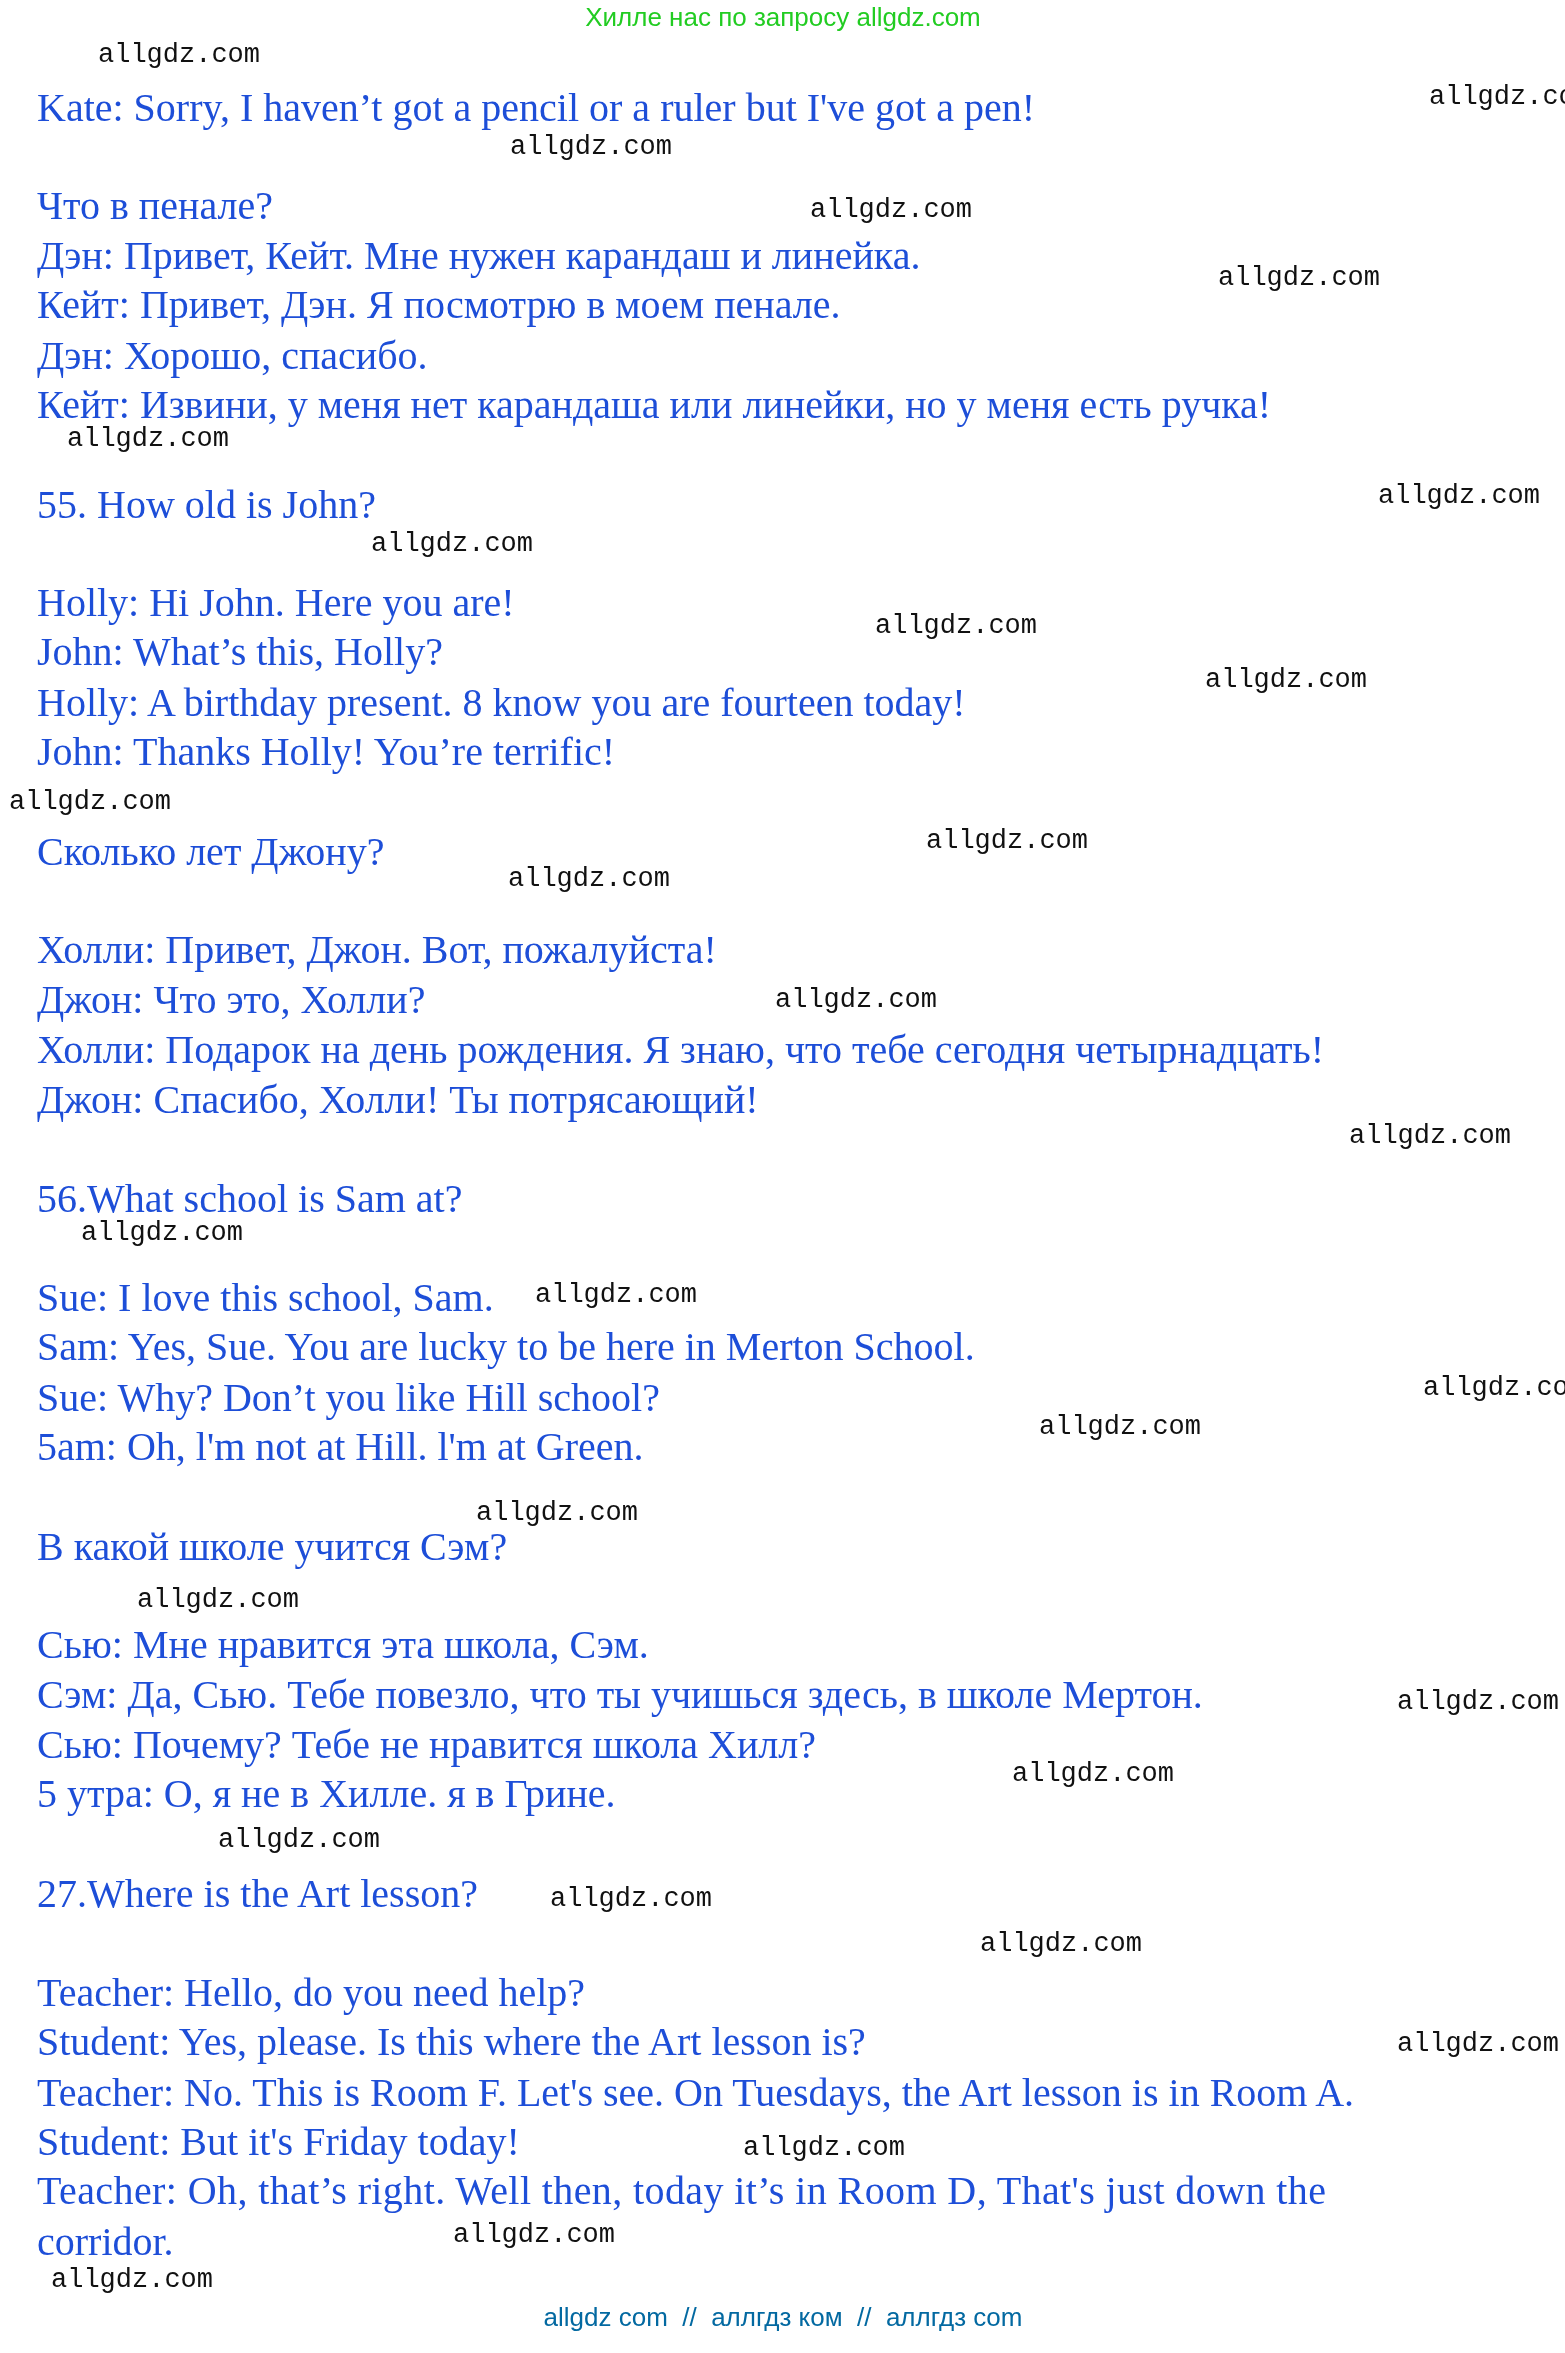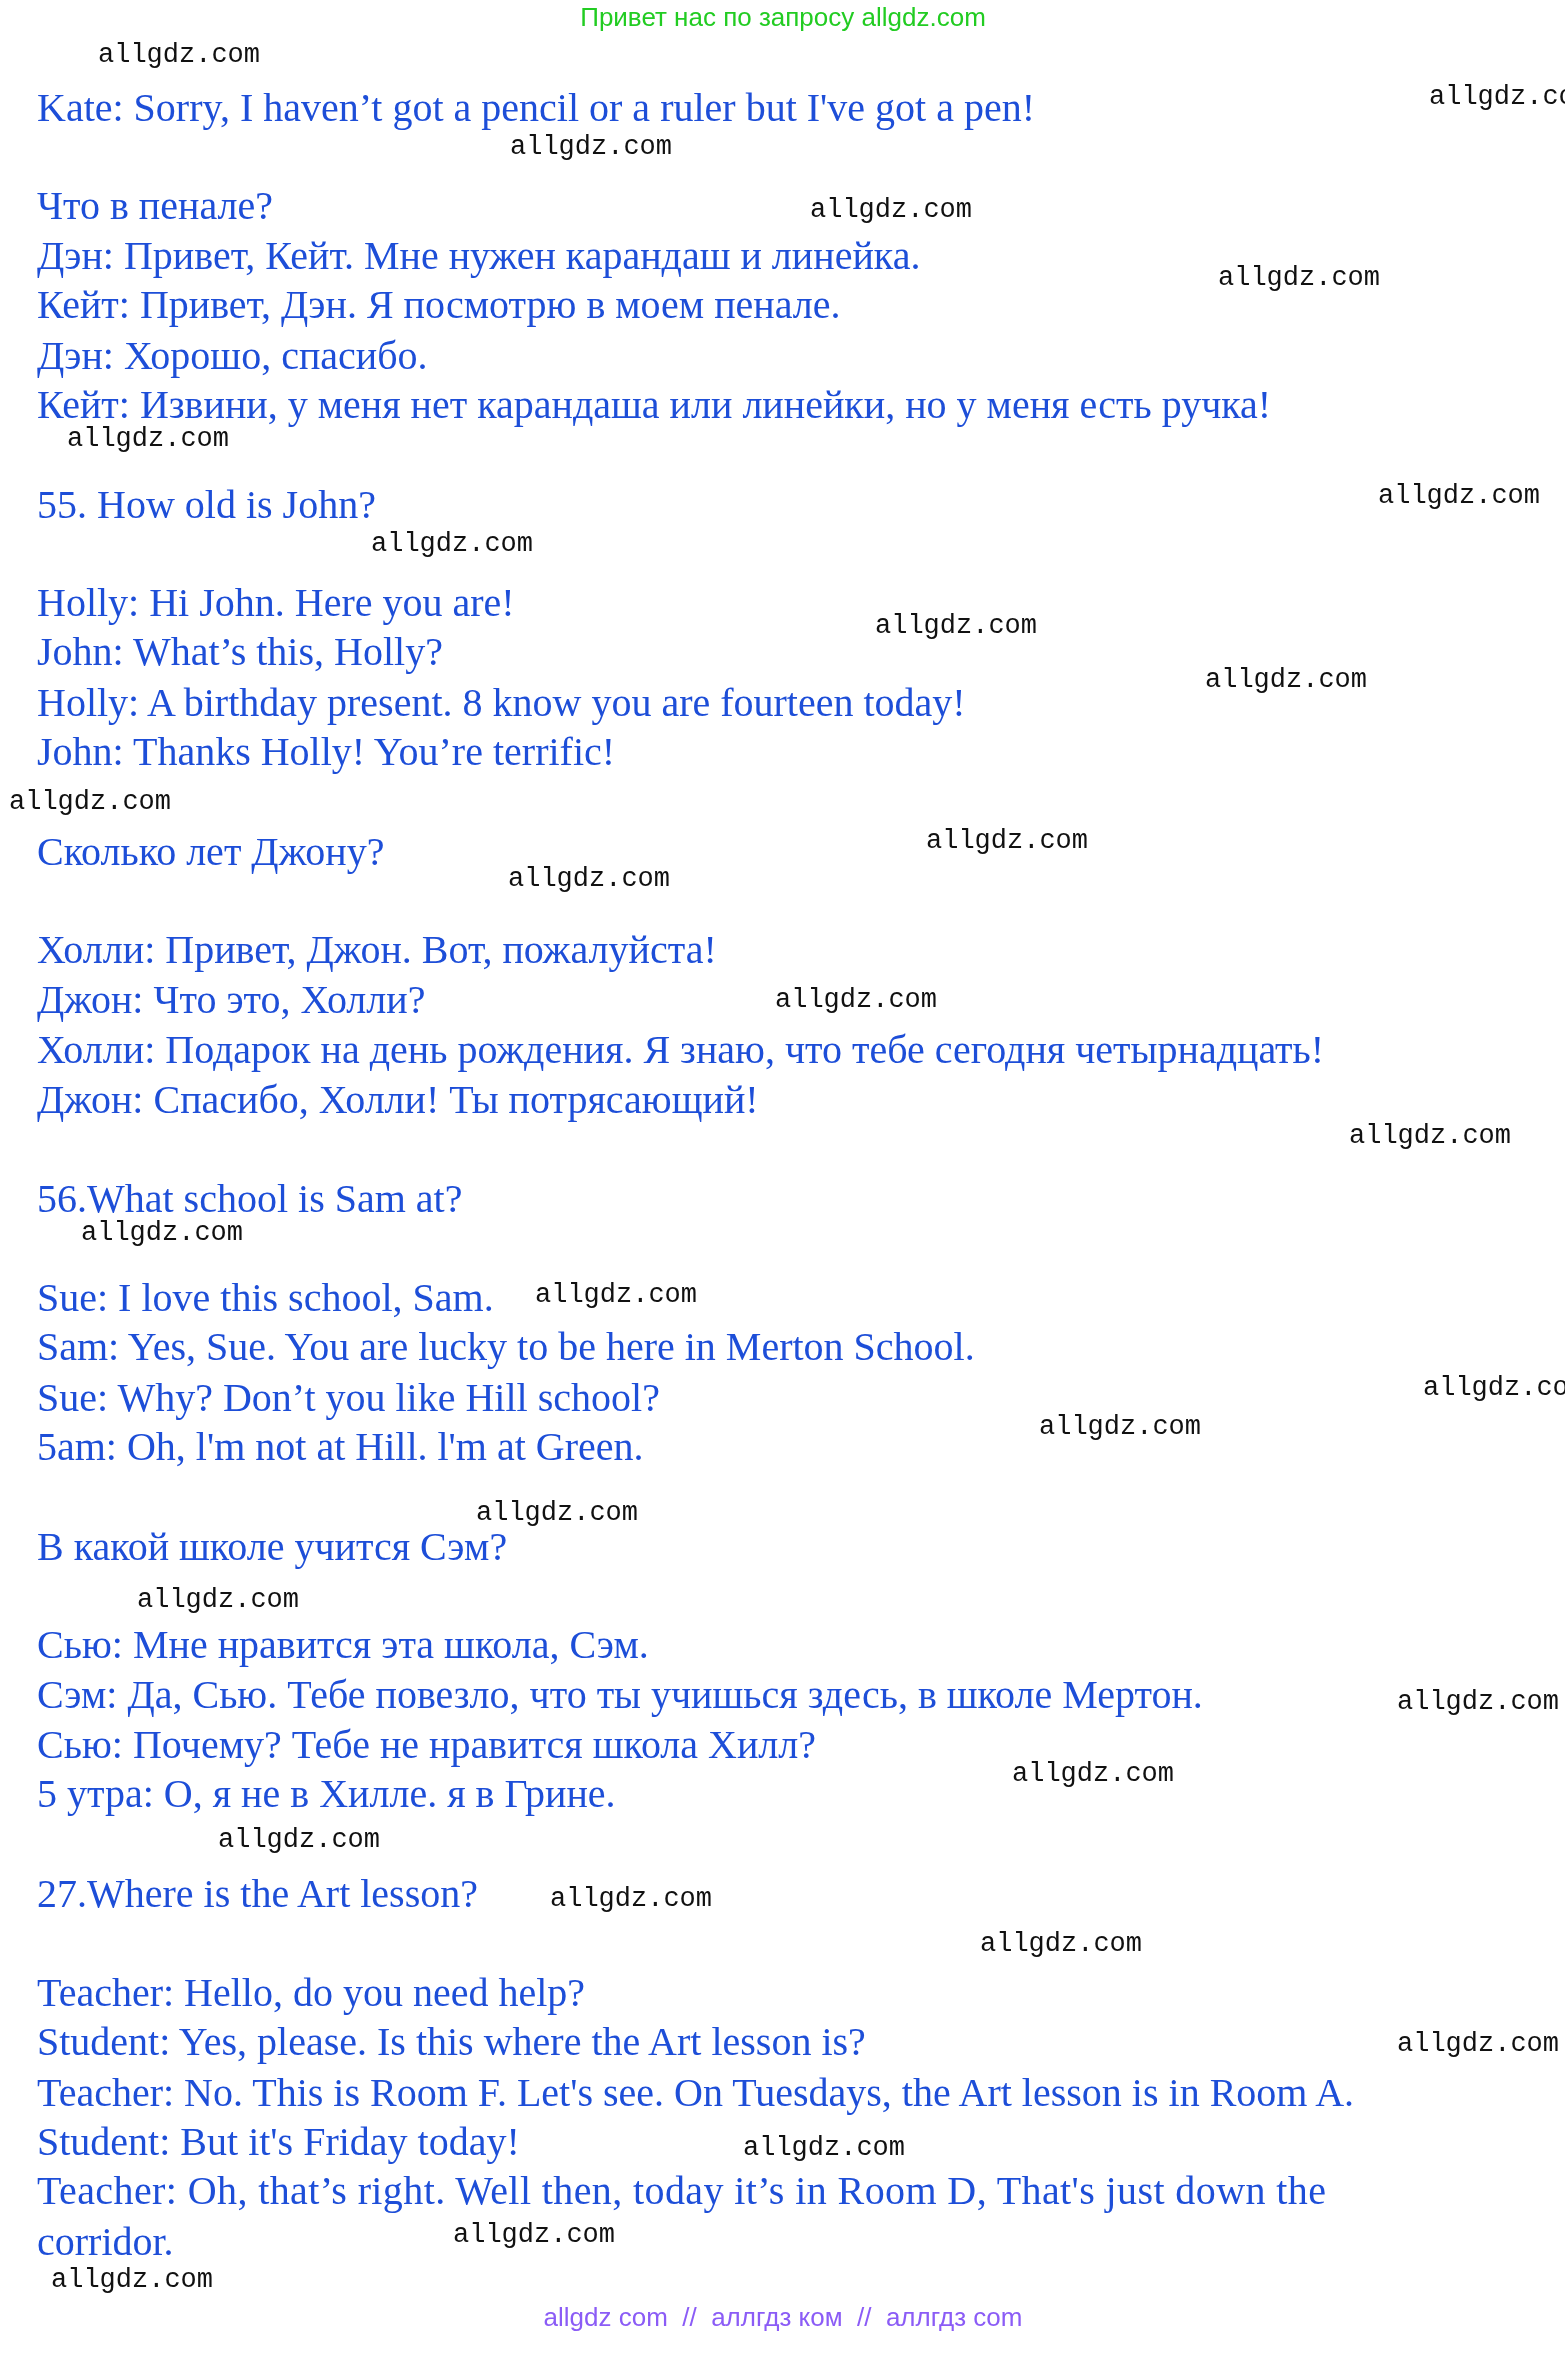--- a/index.html
+++ b/index.html
@@ -3,38 +3,38 @@
 <meta charset="utf-8">
 <style>
   html, body { margin: 0; padding: 0; background: #ffffff; }
   body { width: 1566px; height: 2354px; position: relative; overflow: hidden; }
   .header-banner {
     position: absolute; top: 1.5px; left: 0; width: 1566px; text-align: center;
     font-family: "Liberation Sans", sans-serif; font-size: 26px; color: #22cc22;
   }
   .footer-banner {
     position: absolute; top: 2302px; left: 0; width: 1566px; text-align: center;
-    font-family: "Liberation Sans", sans-serif; font-size: 26px; color: #8b5cf6;
+    font-family: "Liberation Sans", sans-serif; font-size: 26px; color: #0369a1;
     white-space: pre;
   }
   .line {
     position: absolute; left: 37px;
     font-family: "Liberation Serif", serif; font-size: 40px; color: #1d4ed8;
     white-space: nowrap; line-height: 1;
   }
   .wm {
     position: absolute;
     font-family: Liberation Mono, monospace; font-size: 27px; color: #111;
     white-space: nowrap; line-height: 1;
   }
 </style>
 </head>
 <body>
 
-<div class="header-banner">Привет нас по запросу allgdz.com</div>
+<div class="header-banner">Хилле нас по запросу allgdz.com</div>
 
 <div class="line" style="top:88px">Kate: Sorry, I haven’t got a pencil or a ruler but I've got a pen!</div>
 
 <div class="line" style="top:186px">Что в пенале?</div>
 <div class="line" style="top:236px">Дэн: Привет, Кейт. Мне нужен карандаш и линейка.</div>
 <div class="line" style="top:285px">Кейт: Привет, Дэн.  Я посмотрю в моем пенале.</div>
 <div class="line" style="top:336px">Дэн: Хорошо, спасибо.</div>
 <div class="line" style="top:385px">Кейт: Извини, у меня нет карандаша или линейки, но у меня есть ручка!</div>
 
 <div class="line" style="top:485px">55. How old is John?</div>

